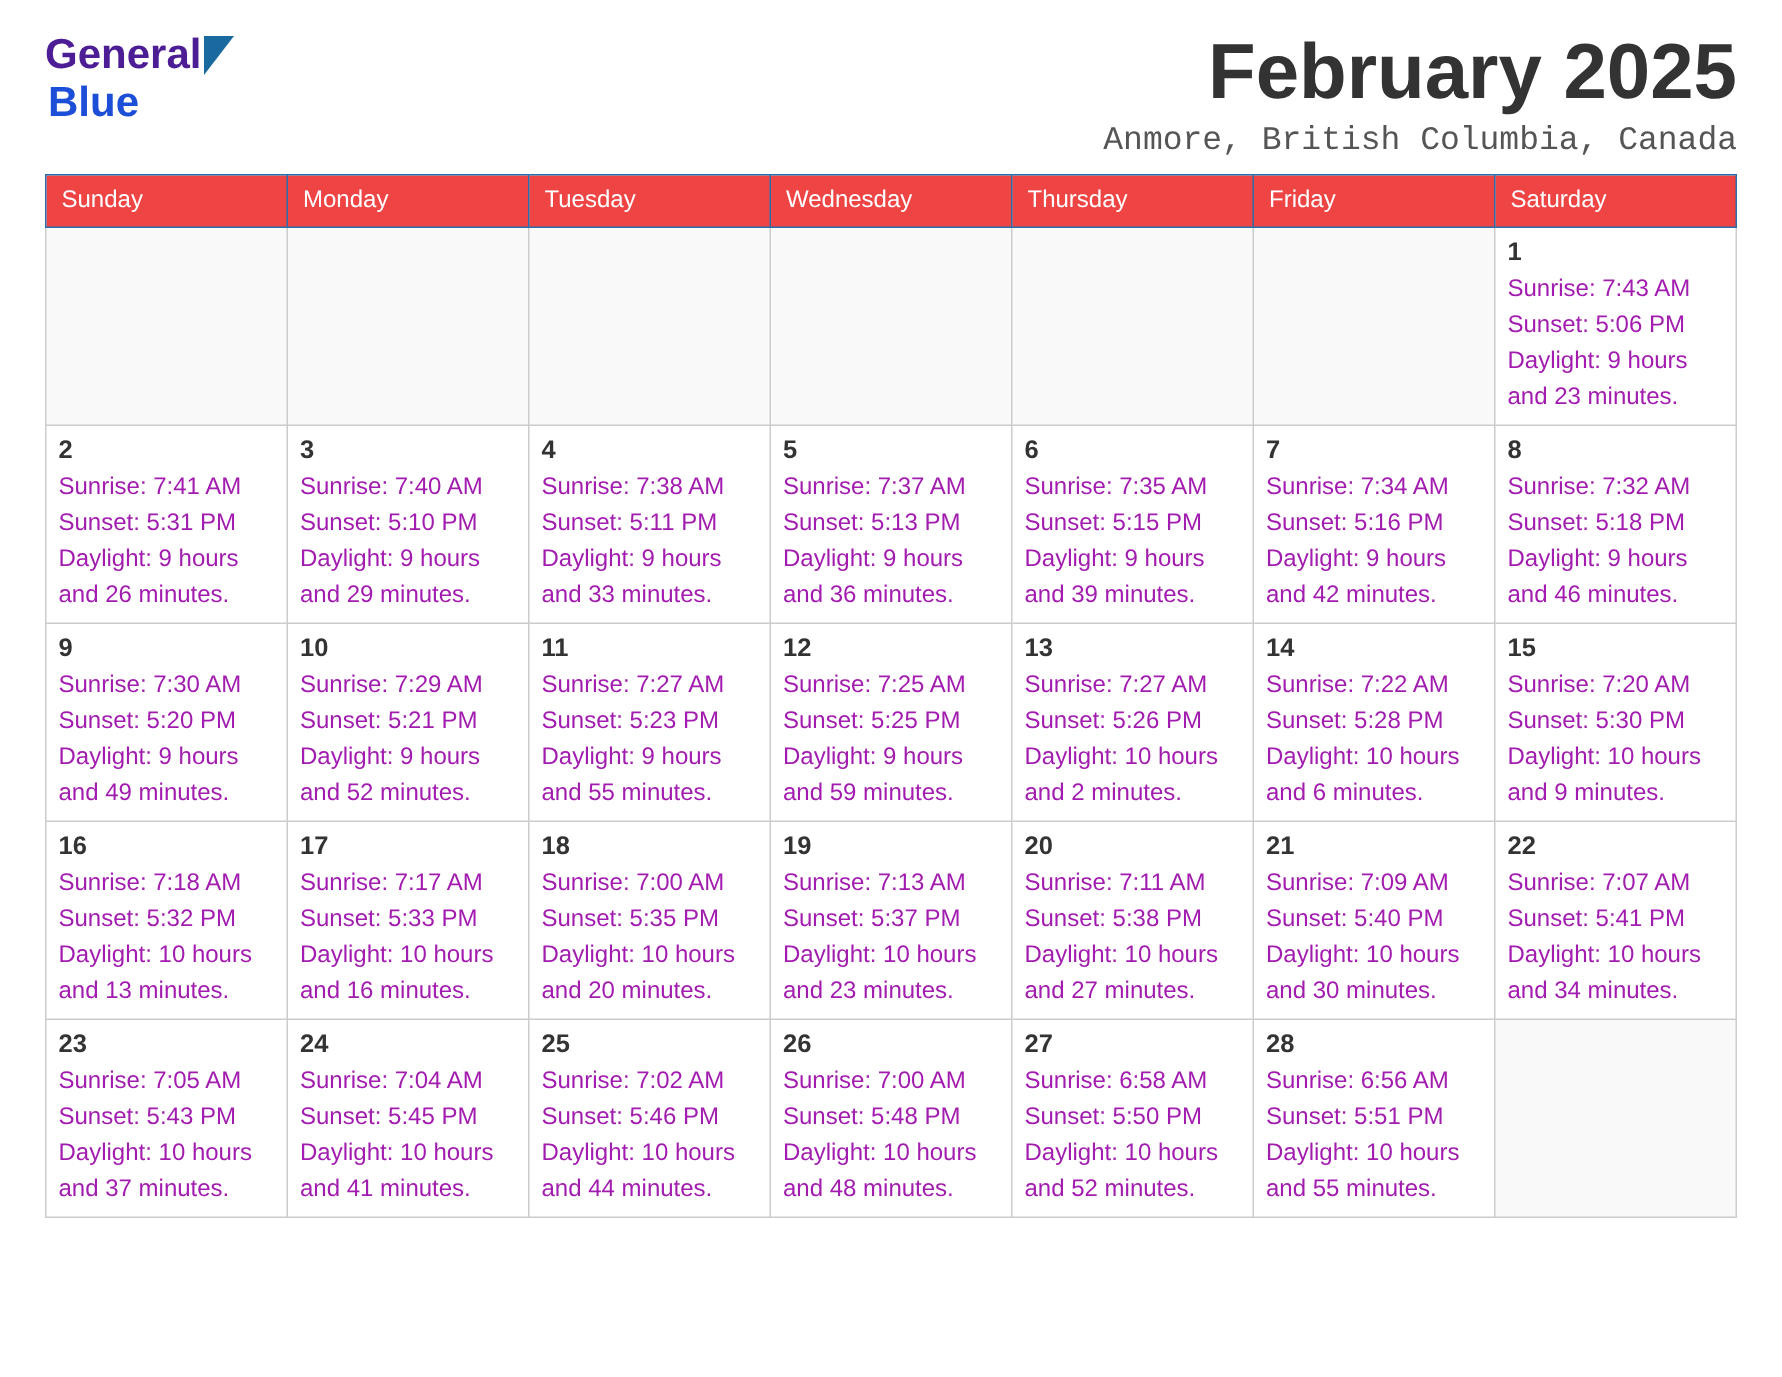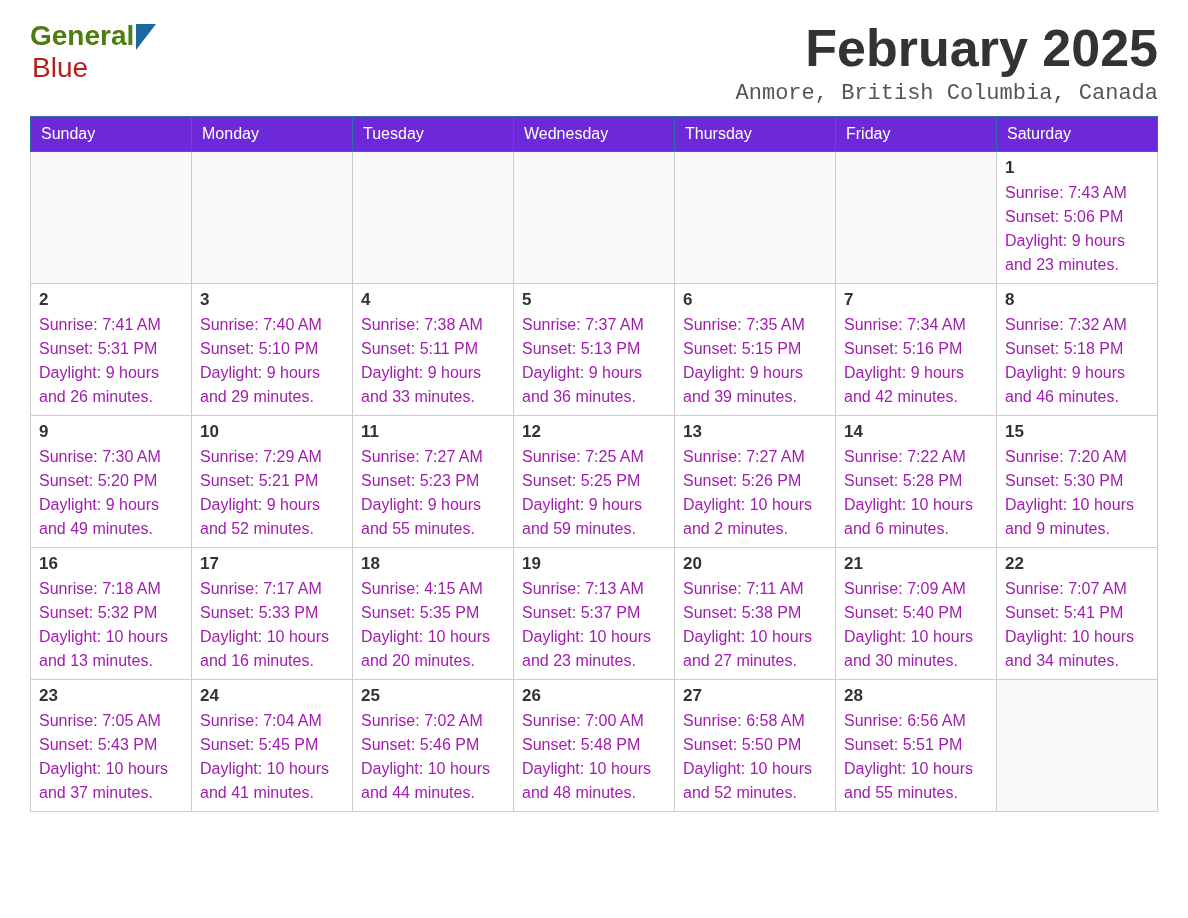--- a/index.html
+++ b/index.html
@@ -17,26 +17,26 @@
       margin-bottom: 10px;
     }
     .logo {
       display: flex;
       flex-direction: column;
       align-items: flex-start;
     }
     .logo-general {
       font-size: 28px;
       font-weight: bold;
-      color: #4d7c0f;
+      color: #4c1d95;
     }
     .logo-blue {
       font-size: 28px;
-      font-weight: normal;
-      color: #b91c1c;
+      font-weight: bold;
+      color: #1d4ed8;
       margin-left: 2px;
     }
     .title-section {
       text-align: right;
     }
     .month-title {
       font-size: 52px;
       font-weight: bold;
       color: #333;
       line-height: 1.1;
@@ -47,21 +47,21 @@
       color: #555;
       margin-top: 4px;
       font-family: Liberation Mono, monospace;
     }
     .calendar-table {
       width: 100%;
       border-collapse: collapse;
       margin-top: 8px;
     }
     .calendar-table th {
-      background-color: #6d28d9;
+      background-color: #ef4444;
       color: #fff;
       font-size: 16px;
       font-weight: normal;
       padding: 8px 10px;
       text-align: left;
       border: 1px solid #2a6da8;
     }
     .calendar-table td {
       border: 1px solid #ccc;
       vertical-align: top;
@@ -235,21 +235,21 @@
 Daylight: 10 hours and 13 minutes.</div>
         </td>
         <td>
           <div class="day-number">17</div>
           <div class="day-info">Sunrise: 7:17 AM
 Sunset: 5:33 PM
 Daylight: 10 hours and 16 minutes.</div>
         </td>
         <td>
           <div class="day-number">18</div>
-          <div class="day-info">Sunrise: 4:15 AM
+          <div class="day-info">Sunrise: 7:00 AM
 Sunset: 5:35 PM
 Daylight: 10 hours and 20 minutes.</div>
         </td>
         <td>
           <div class="day-number">19</div>
           <div class="day-info">Sunrise: 7:13 AM
 Sunset: 5:37 PM
 Daylight: 10 hours and 23 minutes.</div>
         </td>
         <td>

